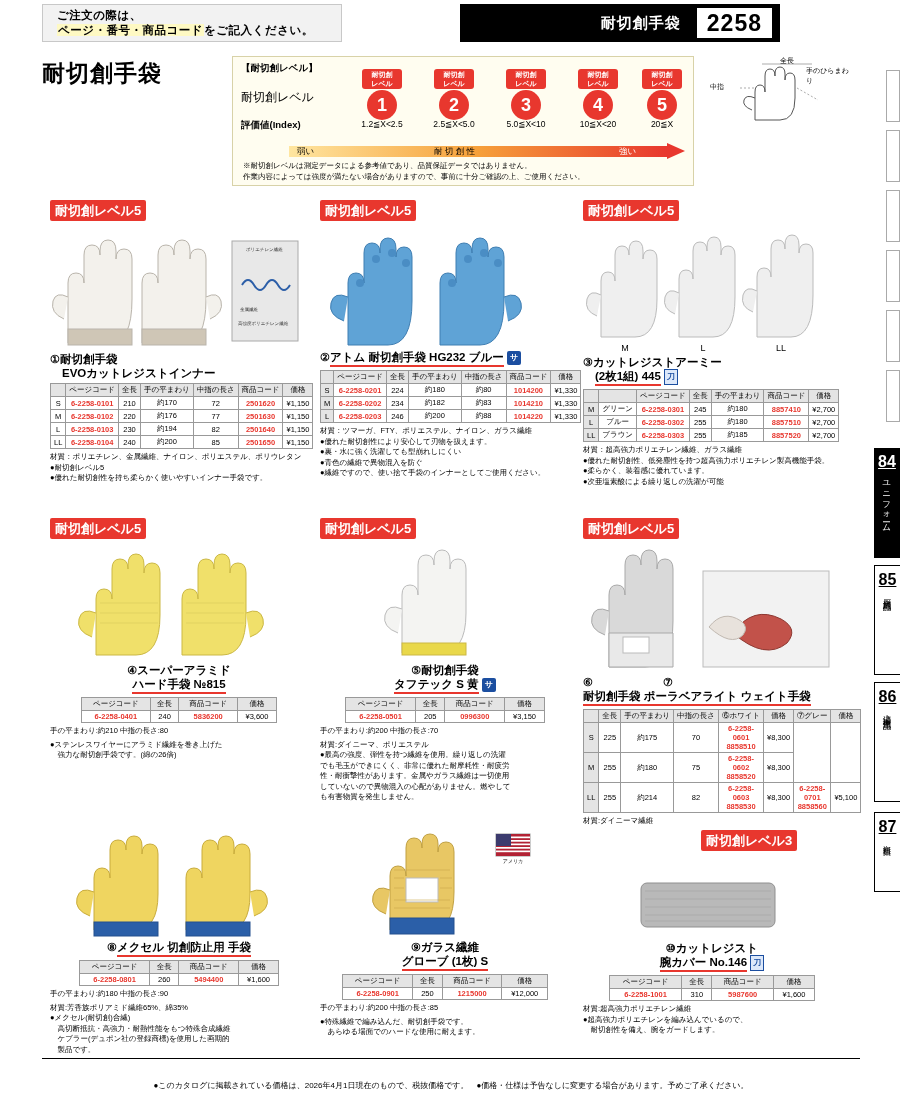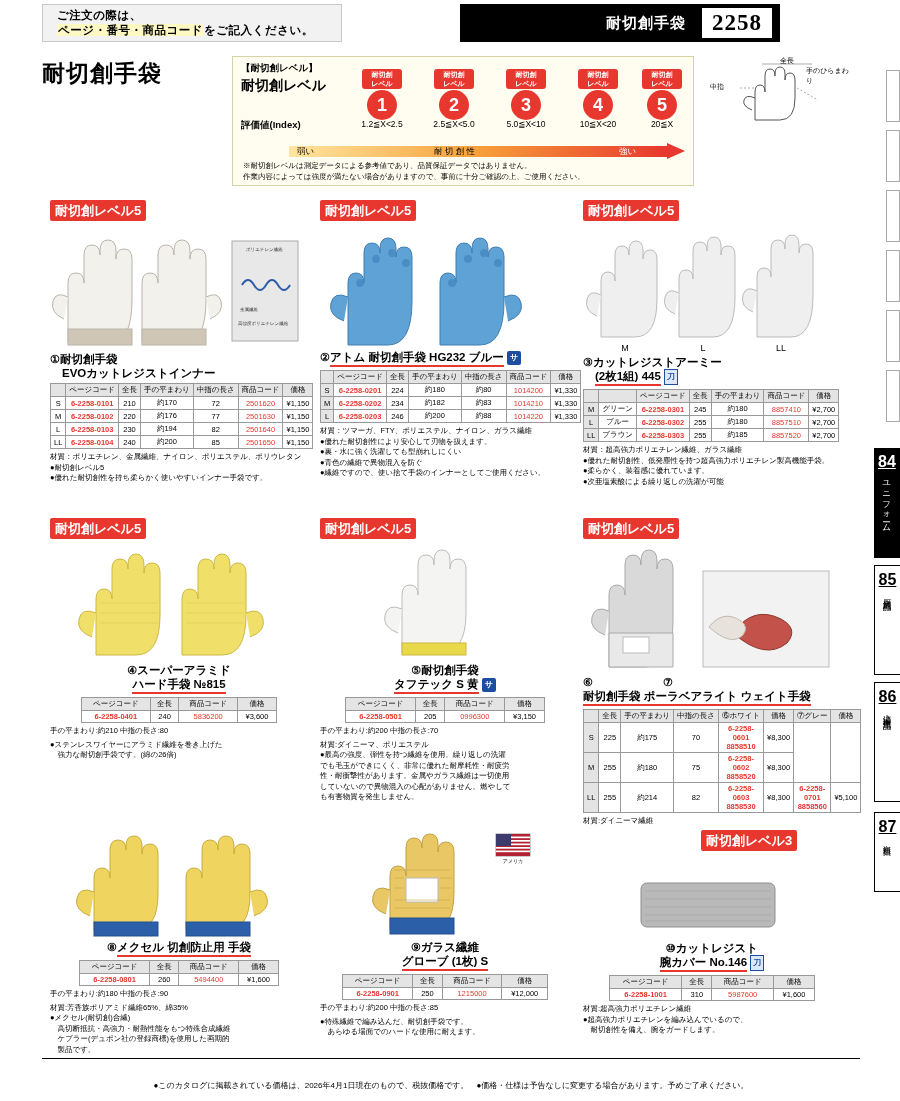--- a/index.html
+++ b/index.html
@@ -26,35 +26,35 @@
   .hdr-left .l1 { font-size: 11.5px; font-weight: bold; letter-spacing: .5px; }
   .hdr-left .l2 { font-size: 11.5px; font-weight: bold; letter-spacing: .5px; }
   .hdr-left .l2 b { background: #fef9c3; padding: 0 1px; }
   .hdr-right {
     position: absolute; right: 0; top: 4px; width: 320px; height: 38px;
     background: #000; color: #fff; display: flex; align-items: center; justify-content: flex-end;
   }
   .hdr-right .cat { font-size: 15px; font-weight: bold; margin-right: 16px; letter-spacing: 1px; }
   .hdr-right .pageno {
     background: #fff; color: #000; font-size: 23px; font-weight: bold;
-    padding: 0 10px; height: 30px; line-height: 30px; margin-right: 8px; letter-spacing: 1px; font-family: Liberation Serif, serif;
+    padding: 0 10px; height: 30px; line-height: 30px; margin-right: 8px; letter-spacing: 1px;
   }
 
   
   .title-main {
     position: absolute; left: 42px; top: 58px;
     font-size: 23px; font-weight: bold; letter-spacing: 1px;
   }
 
   .levelbox {
     position: absolute; left: 232px; top: 56px; width: 462px; height: 130px;
     background: #fffdf0; border: 1px solid #d8d2a8;
   }
   .lb-title { position: absolute; left: 8px; top: 5px; font-size: 9.5px; font-weight: bold; }
-  .lb-rowlabel1 { position: absolute; left: 8px; top: 20px; font-size: 14px; font-weight: bold; }
+  .lb-rowlabel1 { position: absolute; left: 8px; top: 32px; font-size: 12px; font-weight: normal; }
   .lb-rowlabel2 { position: absolute; left: 8px; top: 62px; font-size: 9.5px; font-weight: bold; }
   .lvl-col { position: absolute; top: 12px; width: 62px; text-align: center; }
   .lvl-badge {
     width: 40px; margin: 0 auto; background: #e8372e; color: #fff; border-radius: 3px;
     font-size: 7px; line-height: 8.5px; padding: 2px 0 1px; font-weight: bold;
   }
   .lvl-circle {
     width: 30px; height: 30px; border-radius: 50%; background: #e8372e; color: #fff;
     font-size: 18px; font-weight: bold; line-height: 30px; margin: 1px auto 0;
   }
@@ -105,21 +105,21 @@
   }
 
   table.pt { border-collapse: collapse; font-size: 7.5px; }
   table.pt th {
     background: #e4e4e4; border: 1px solid #999; font-weight: normal; padding: 1px 3px;
     text-align: center; white-space: nowrap;
   }
   table.pt td {
     border: 1px solid #999; padding: 1px 3px; text-align: center; white-space: nowrap;
   }
-  td.code { color: #e8372e; font-weight: normal; }
+  td.code { color: #e8372e; font-weight: bold; }
   td.pcode { color: #e8372e; font-weight: bold; }
   .desc { font-size: 7.5px; line-height: 10.5px; margin-top: 3px; }
 
   .footer {
     position: absolute; left: 42px; right: 40px; bottom: 10px;
     border-top: 1px solid #000; padding-top: 21px; font-size: 8px; text-align: center;
   }
 </style>
 </head>
 <body>

